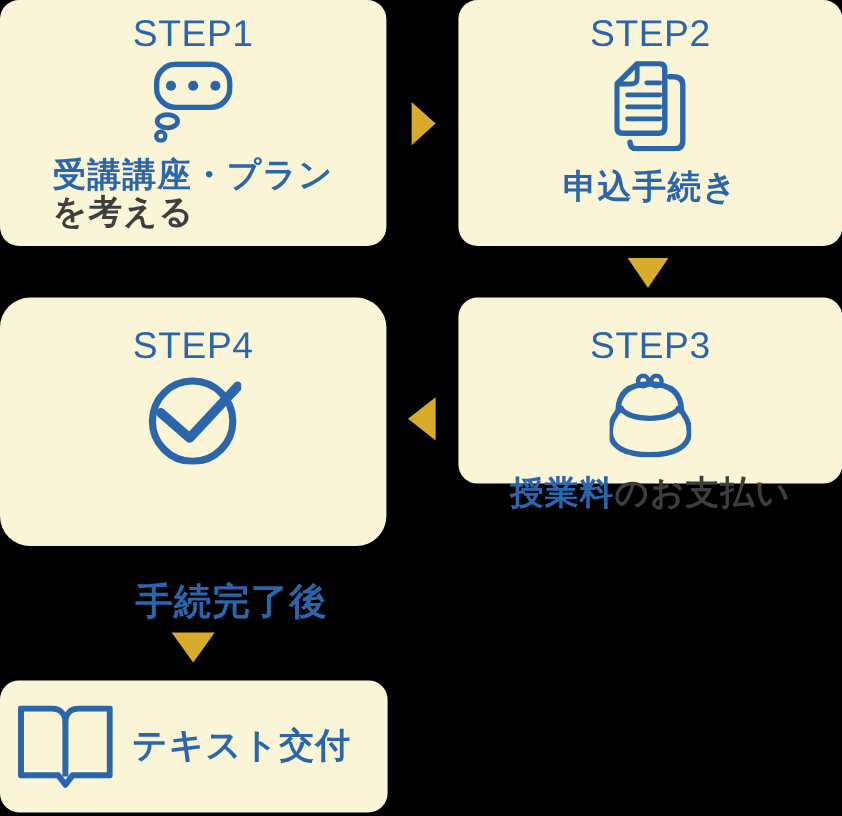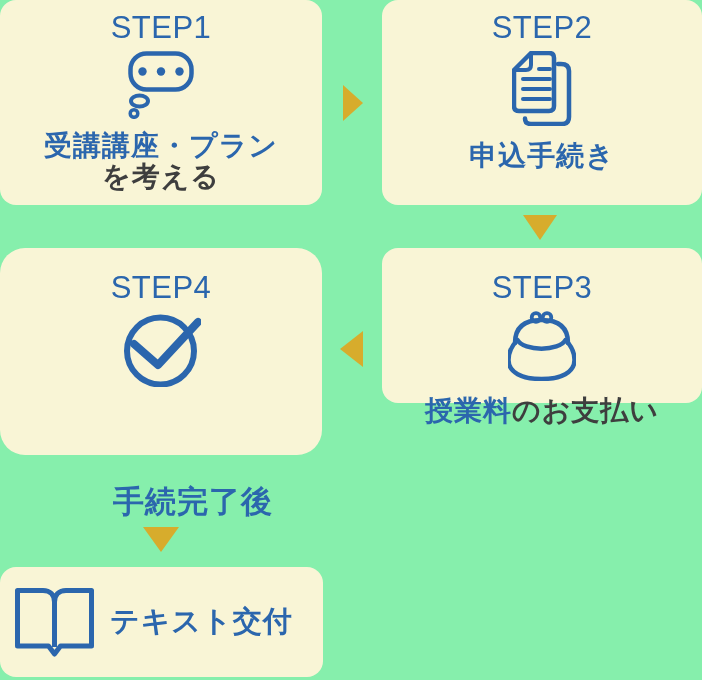--- a/index.html
+++ b/index.html
@@ -1,37 +1,37 @@
 <!DOCTYPE html>
 <html><head>
 <meta charset="utf-8">
 <style>
   html,body { margin:0; padding:0; }
   .stage {
     position:relative; width:702px; height:680px;
-    background:#86efac; overflow:hidden;
+    background:#000000; overflow:hidden;
     font-family:"Liberation Sans", sans-serif;
   }
   .card {
     position:absolute; background:#f9f5d6; border-radius:16px;
     display:flex; flex-direction:column; align-items:center;
   }
   .card-step1 { left:0;   top:2;   width:322px; height:205px; }
   .card-step2 { left:382px; top:2;   width:320px; height:205px; }
   .card-step3 { left:382px; top:248px; width:320px; height:155px; }
   .card-step4 { left:0;   top:248px; width:322px; height:207px;border-radius:25px; }
   .row1 .step-label { margin-top:12px; }
   .row2 .step-label { margin-top:24px; }
   .step-label {
     font-size:31px; line-height:31px; font-weight:500;
     color:#2b66ad; letter-spacing:0.5px;
   }
   .step-icon { margin-top:8px; }
   .caption {
-    margin-top:11px; text-align:center;
+    margin-top:11px; 
     font-size:28px; line-height:31px; font-weight:bold;
     letter-spacing:1px; color:#2b66ad;
   }
   .caption .dark { color:#3e3e3e; }
   .caption-single { margin-top:14px; }
   .note {
     position:absolute; left:0; top:481px; width:322px;
     text-align:center; font-size:31px; font-weight:bold;
     letter-spacing:1px; color:#2b66ad;padding-left:32px;
   }

